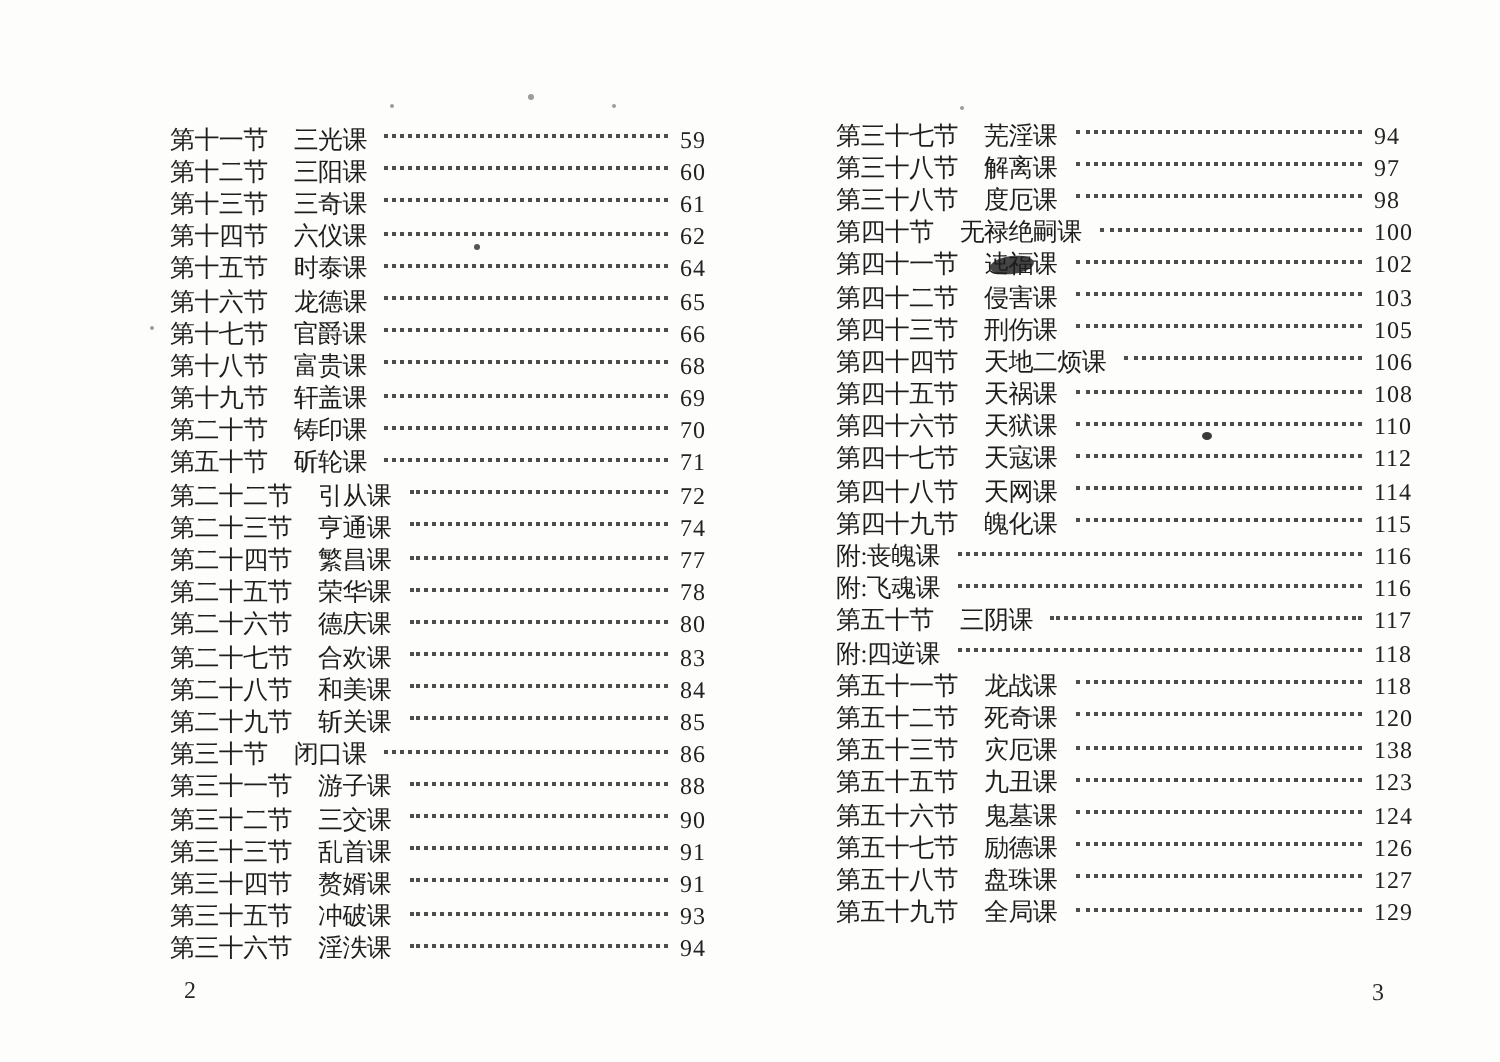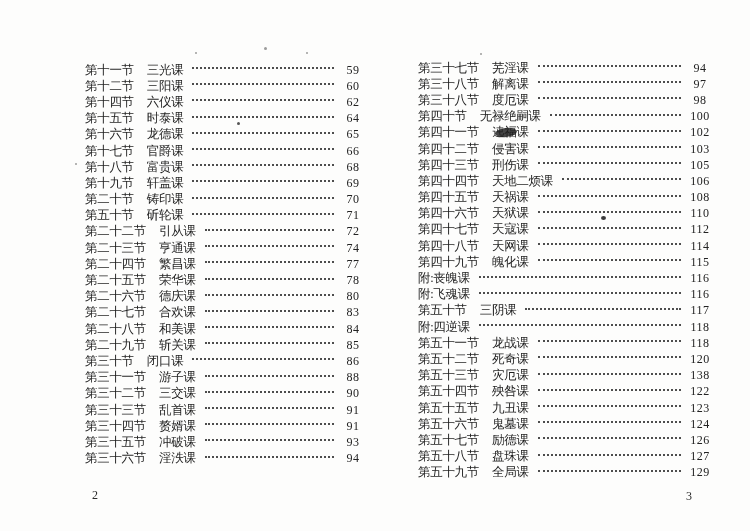--- a/index.html
+++ b/index.html
@@ -23,21 +23,21 @@
   .label{letter-spacing:-0.3px;}
   .title{margin-left:13px;letter-spacing:-0.3px;}
   .leader{
     flex:1;
     border-bottom:2px dotted #4d4d4d;
     margin:0 6px 0 9px;
     transform:translateY(-2px);
     min-width:10px;
   }
   .num{
-    min-width:26px;text-align:center;
+    min-width:26px;text-align:left;
     font-size:12px;letter-spacing:0.5px;
     color:#222;
   }
   .folio{position:absolute;font-size:12px;color:#2a2a2a;}
   .folio-left{left:92px;top:488px;}
   .folio-right{left:686px;top:489px;}
   .smudge{
     position:absolute;left:495px;top:128px;
     width:22px;height:9px;background:#1c1c1c;
     border-radius:50%;opacity:.82;transform:rotate(-7deg);
@@ -64,20 +64,26 @@
           <span class="leader"></span>
           <span class="num">59</span>
         </div>
         <div class="row">
           <span class="label">第十二节</span>
           <span class="title">三阳课</span>
           <span class="leader"></span>
           <span class="num">60</span>
         </div>
         <div class="row">
+          <span class="label">第十三节</span>
+          <span class="title">三奇课</span>
+          <span class="leader"></span>
+          <span class="num">61</span>
+        </div>
+        <div class="row">
           <span class="label">第十四节</span>
           <span class="title">六仪课</span>
           <span class="leader"></span>
           <span class="num">62</span>
         </div>
         <div class="row">
           <span class="label">第十五节</span>
           <span class="title">时泰课</span>
           <span class="leader"></span>
           <span class="num">64</span>
@@ -323,26 +329,20 @@
           <span class="label">第五十二节</span>
           <span class="title">死奇课</span>
           <span class="leader"></span>
           <span class="num">120</span>
         </div>
         <div class="row">
           <span class="label">第五十三节</span>
           <span class="title">灾厄课</span>
           <span class="leader"></span>
           <span class="num">138</span>
-        </div>
-        <div class="row">
-          <span class="label">第五十四节</span>
-          <span class="title">殃咎课</span>
-          <span class="leader"></span>
-          <span class="num">122</span>
         </div>
         <div class="row">
           <span class="label">第五十五节</span>
           <span class="title">九丑课</span>
           <span class="leader"></span>
           <span class="num">123</span>
         </div>
         <div class="row">
           <span class="label">第五十六节</span>
           <span class="title">鬼墓课</span>

